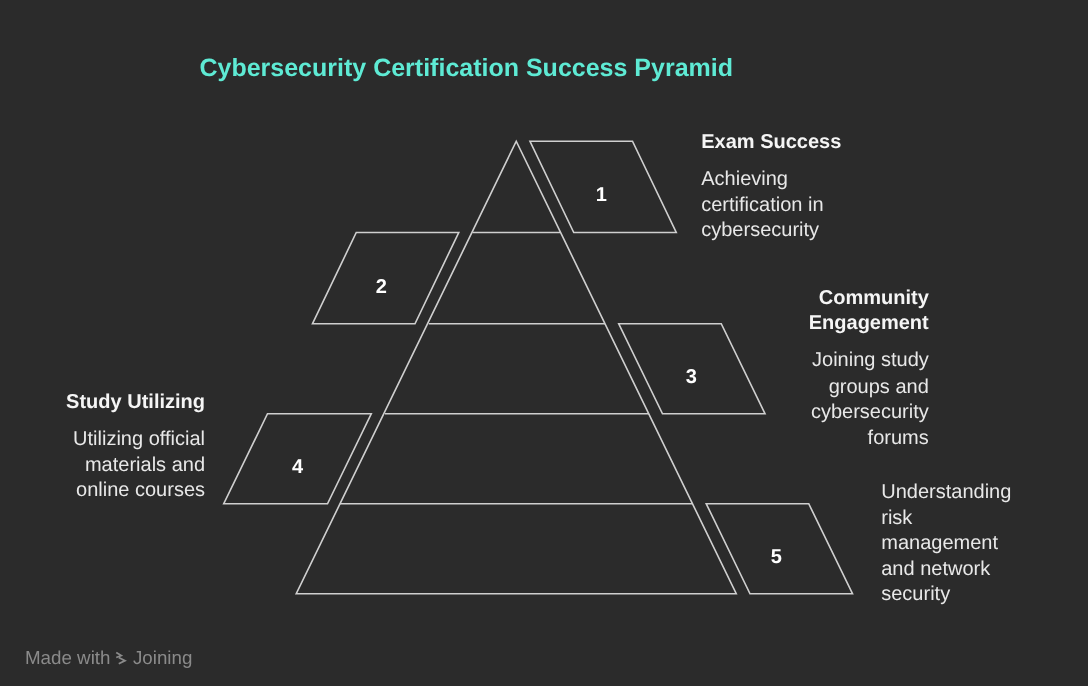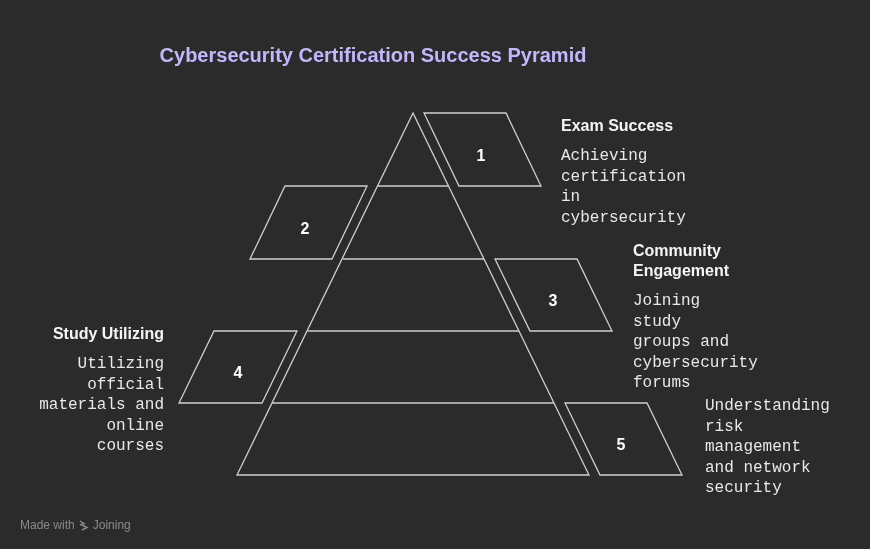--- a/index.html
+++ b/index.html
@@ -2,31 +2,31 @@
 <html><head>
   <meta charset="utf-8">
   <style>
     html, body { margin: 0; padding: 0; }
     body {
       width: 870px; height: 549px; background: #2b2b2b; overflow: hidden;
       position: relative; font-family: "Liberation Sans", sans-serif; color: #f2f2f2;
     }
     .title {
       position: absolute; left: 0; top: 44px; width: 746px; text-align: center;
-      font-size: 20px; font-weight: bold; color: #c4b5fd;
+      font-size: 20px; font-weight: bold; color: #5eead4;
     }
     svg.diagram { position: absolute; left: 0; top: 0; }
     .num { font-family: "Liberation Sans", sans-serif; font-weight: bold; font-size: 16px; fill: #ffffff; }
-    .label { position: absolute; margin-top: 12px; }
+    .label { position: absolute; }
     .label .head { font-size: 16px; font-weight: bold; color: #f5f5f5; line-height: 20px; }
-    .label .desc { font-size: 16px; color: #e8e8e8; line-height: 20.5px; margin-top: 10px; font-family: Liberation Mono, monospace; }
+    .label .desc { font-size: 16px; color: #e8e8e8; line-height: 20.5px; margin-top: 10px; }
     .label.right { text-align: right; }
     .label.left { text-align: left; }
     .footer {
-      position: absolute; left: 20px; top: 518px; font-size: 12px; color: #8a8a8a;
+      position: absolute; left: 20px; top: 518px; font-size: 15px; color: #8a8a8a;
       display: flex; align-items: center; gap: 4px;
     }
   </style>
 </head>
 <body>
 
 <div class="title">Cybersecurity Certification Success Pyramid</div>
 
 <svg class="diagram" width="870" height="549" viewBox="0 0 870 549">
   <g fill="none" stroke="#cfcfcf" stroke-width="1.3">
@@ -56,21 +56,21 @@
 </svg>
 
 <div class="label left" style="left:561px; top:104px; width:150px;">
   <div class="head">Exam Success</div>
   <div class="desc">Achieving certification in cybersecurity</div>
 </div>
 
 <div class="label right" style="left:126px; top:156px; width:100px;">
 </div>
 
-<div class="label left" style="left:633px; top:229px; width:110px;">
+<div class="label left" style="left:633px; top:229px; width:110px;text-align:right;">
   <div class="head">Community Engagement</div>
   <div class="desc">Joining study groups and cybersecurity forums</div>
 </div>
 
 <div class="label right" style="left:34px; top:312px; width:130px;">
   <div class="head">Study Utilizing</div>
   <div class="desc">Utilizing official materials and online courses</div>
 </div>
 
 <div class="label left" style="left:705px; top:374px; width:120px;">

